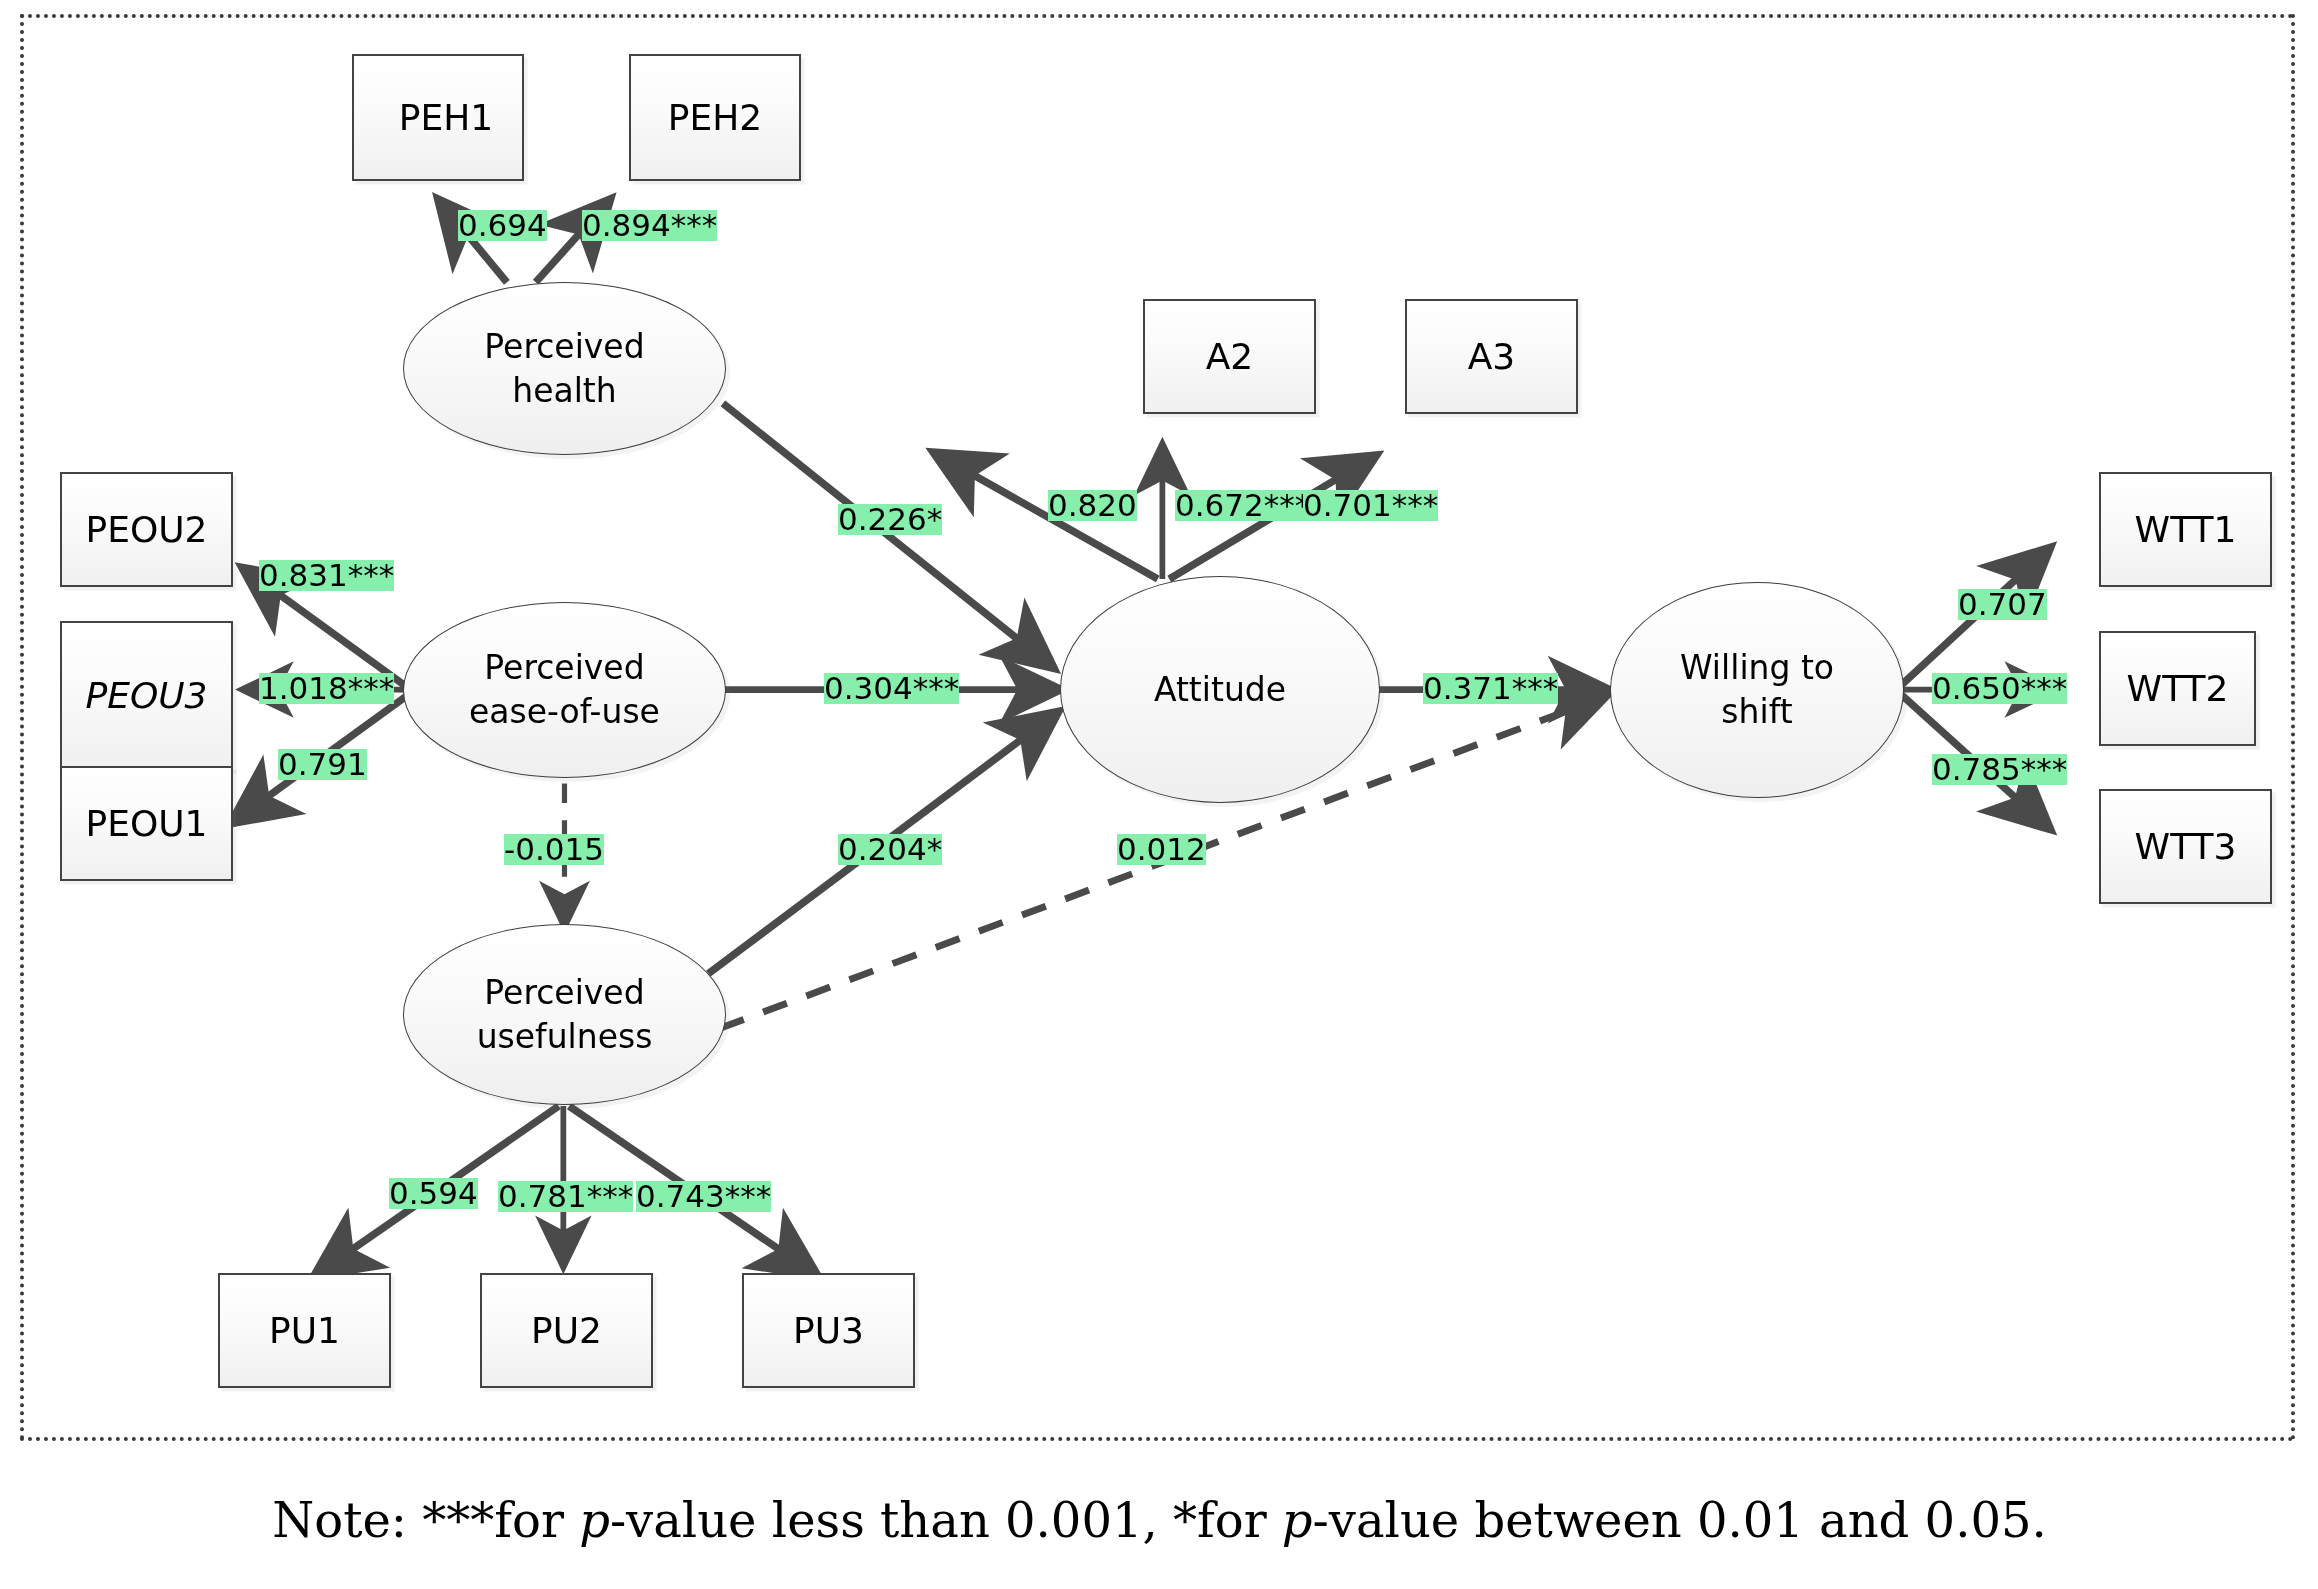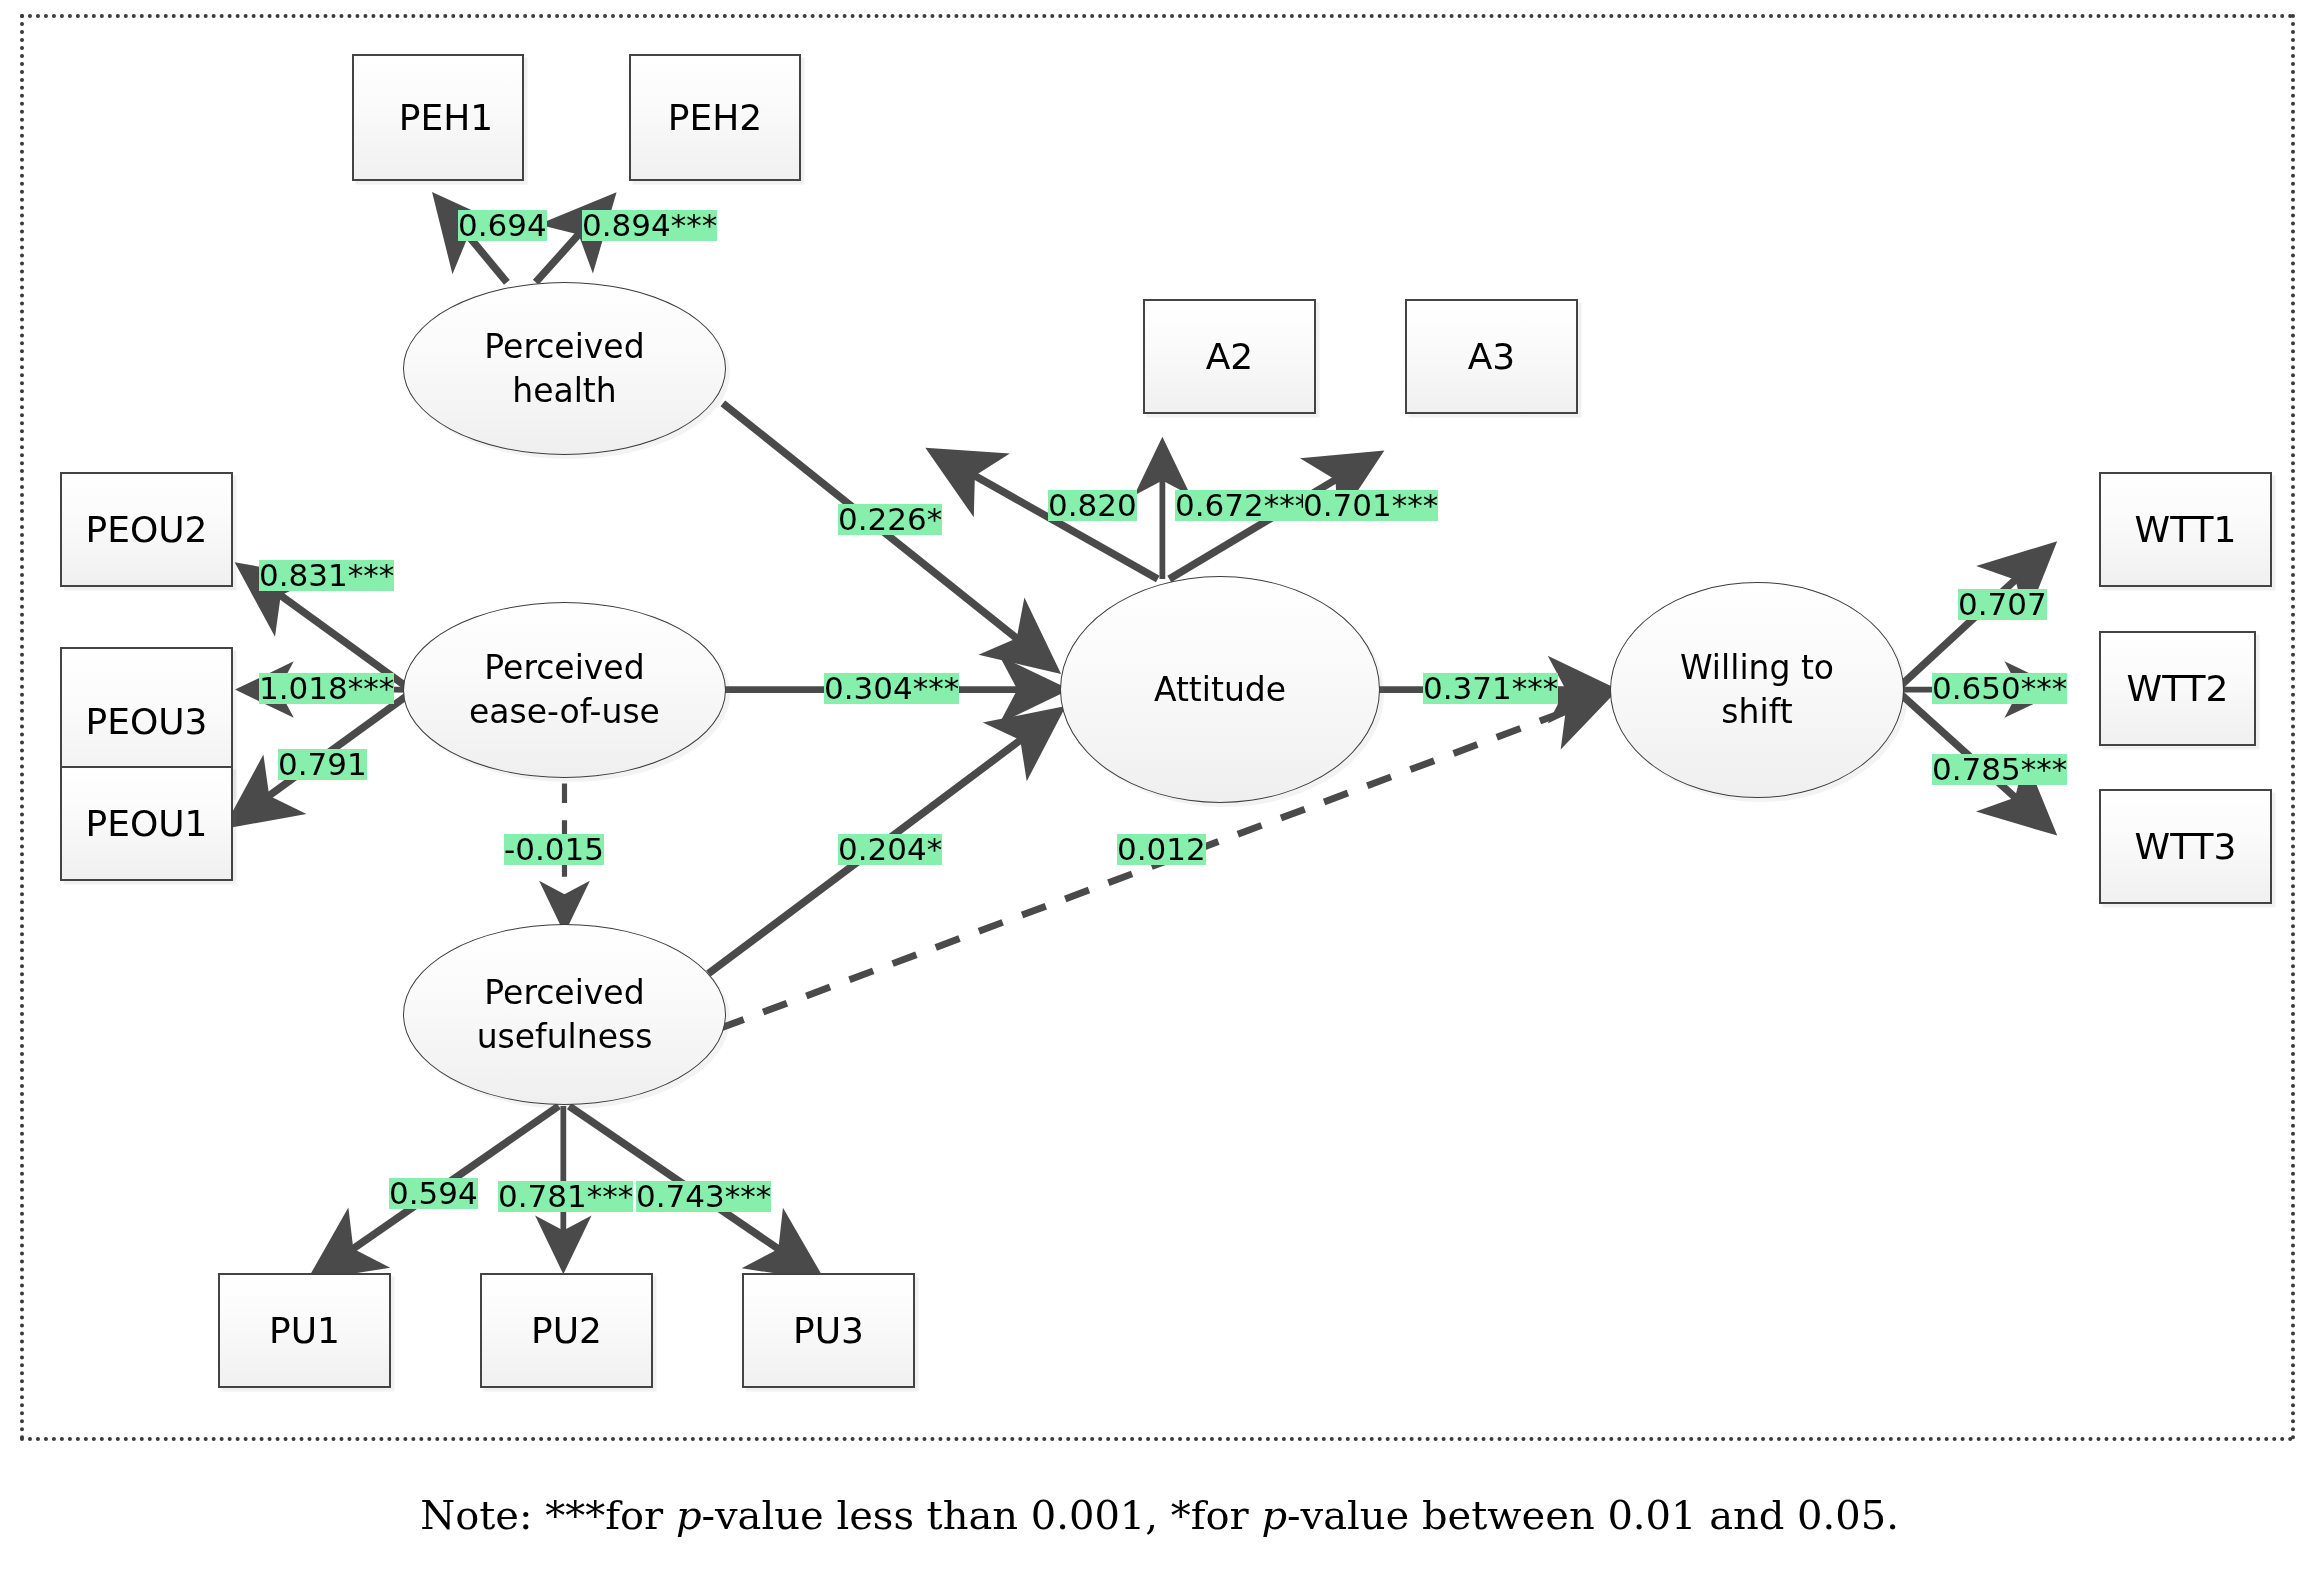--- a/index.html
+++ b/index.html
@@ -75,21 +75,21 @@
     line-height: 1;
   }
   
   #note {
     position: absolute;
     left: 0;
     top: 1492px;
     width: 2319px;
     text-align: center;
     font-family: "DejaVu Serif", serif;
-    font-size: 40px;
+    font-size: 48px;
     color: #000000;
     white-space: nowrap;
   }
   #note .ital { font-style: italic; }
 </style>
 </head>
 <body>
 
 <div id="page">
 
@@ -156,21 +156,21 @@
   </div>
 
   <div class="obs-box" style="left:1405px; top:299px; width:173px; height:115px;">
     <span>A3</span>
   </div>
 
   <div class="obs-box" style="left:60px; top:472px; width:173px; height:115px;">
     <span>PEOU2</span>
   </div>
 
-  <div class="obs-box" style="left:60px; top:647px; width:173px; height:149px;">
+  <div class="obs-box" style="left:60px; top:621px; width:173px; height:149px;font-style:italic;">
     <span>PEOU3</span>
   </div>
 
   <div class="obs-box" style="left:60px; top:766px; width:173px; height:115px;">
     <span>PEOU1</span>
   </div>
 
   <div class="obs-box" style="left:2099px; top:472px; width:173px; height:115px;">
     <span>WTT1</span>
   </div>

